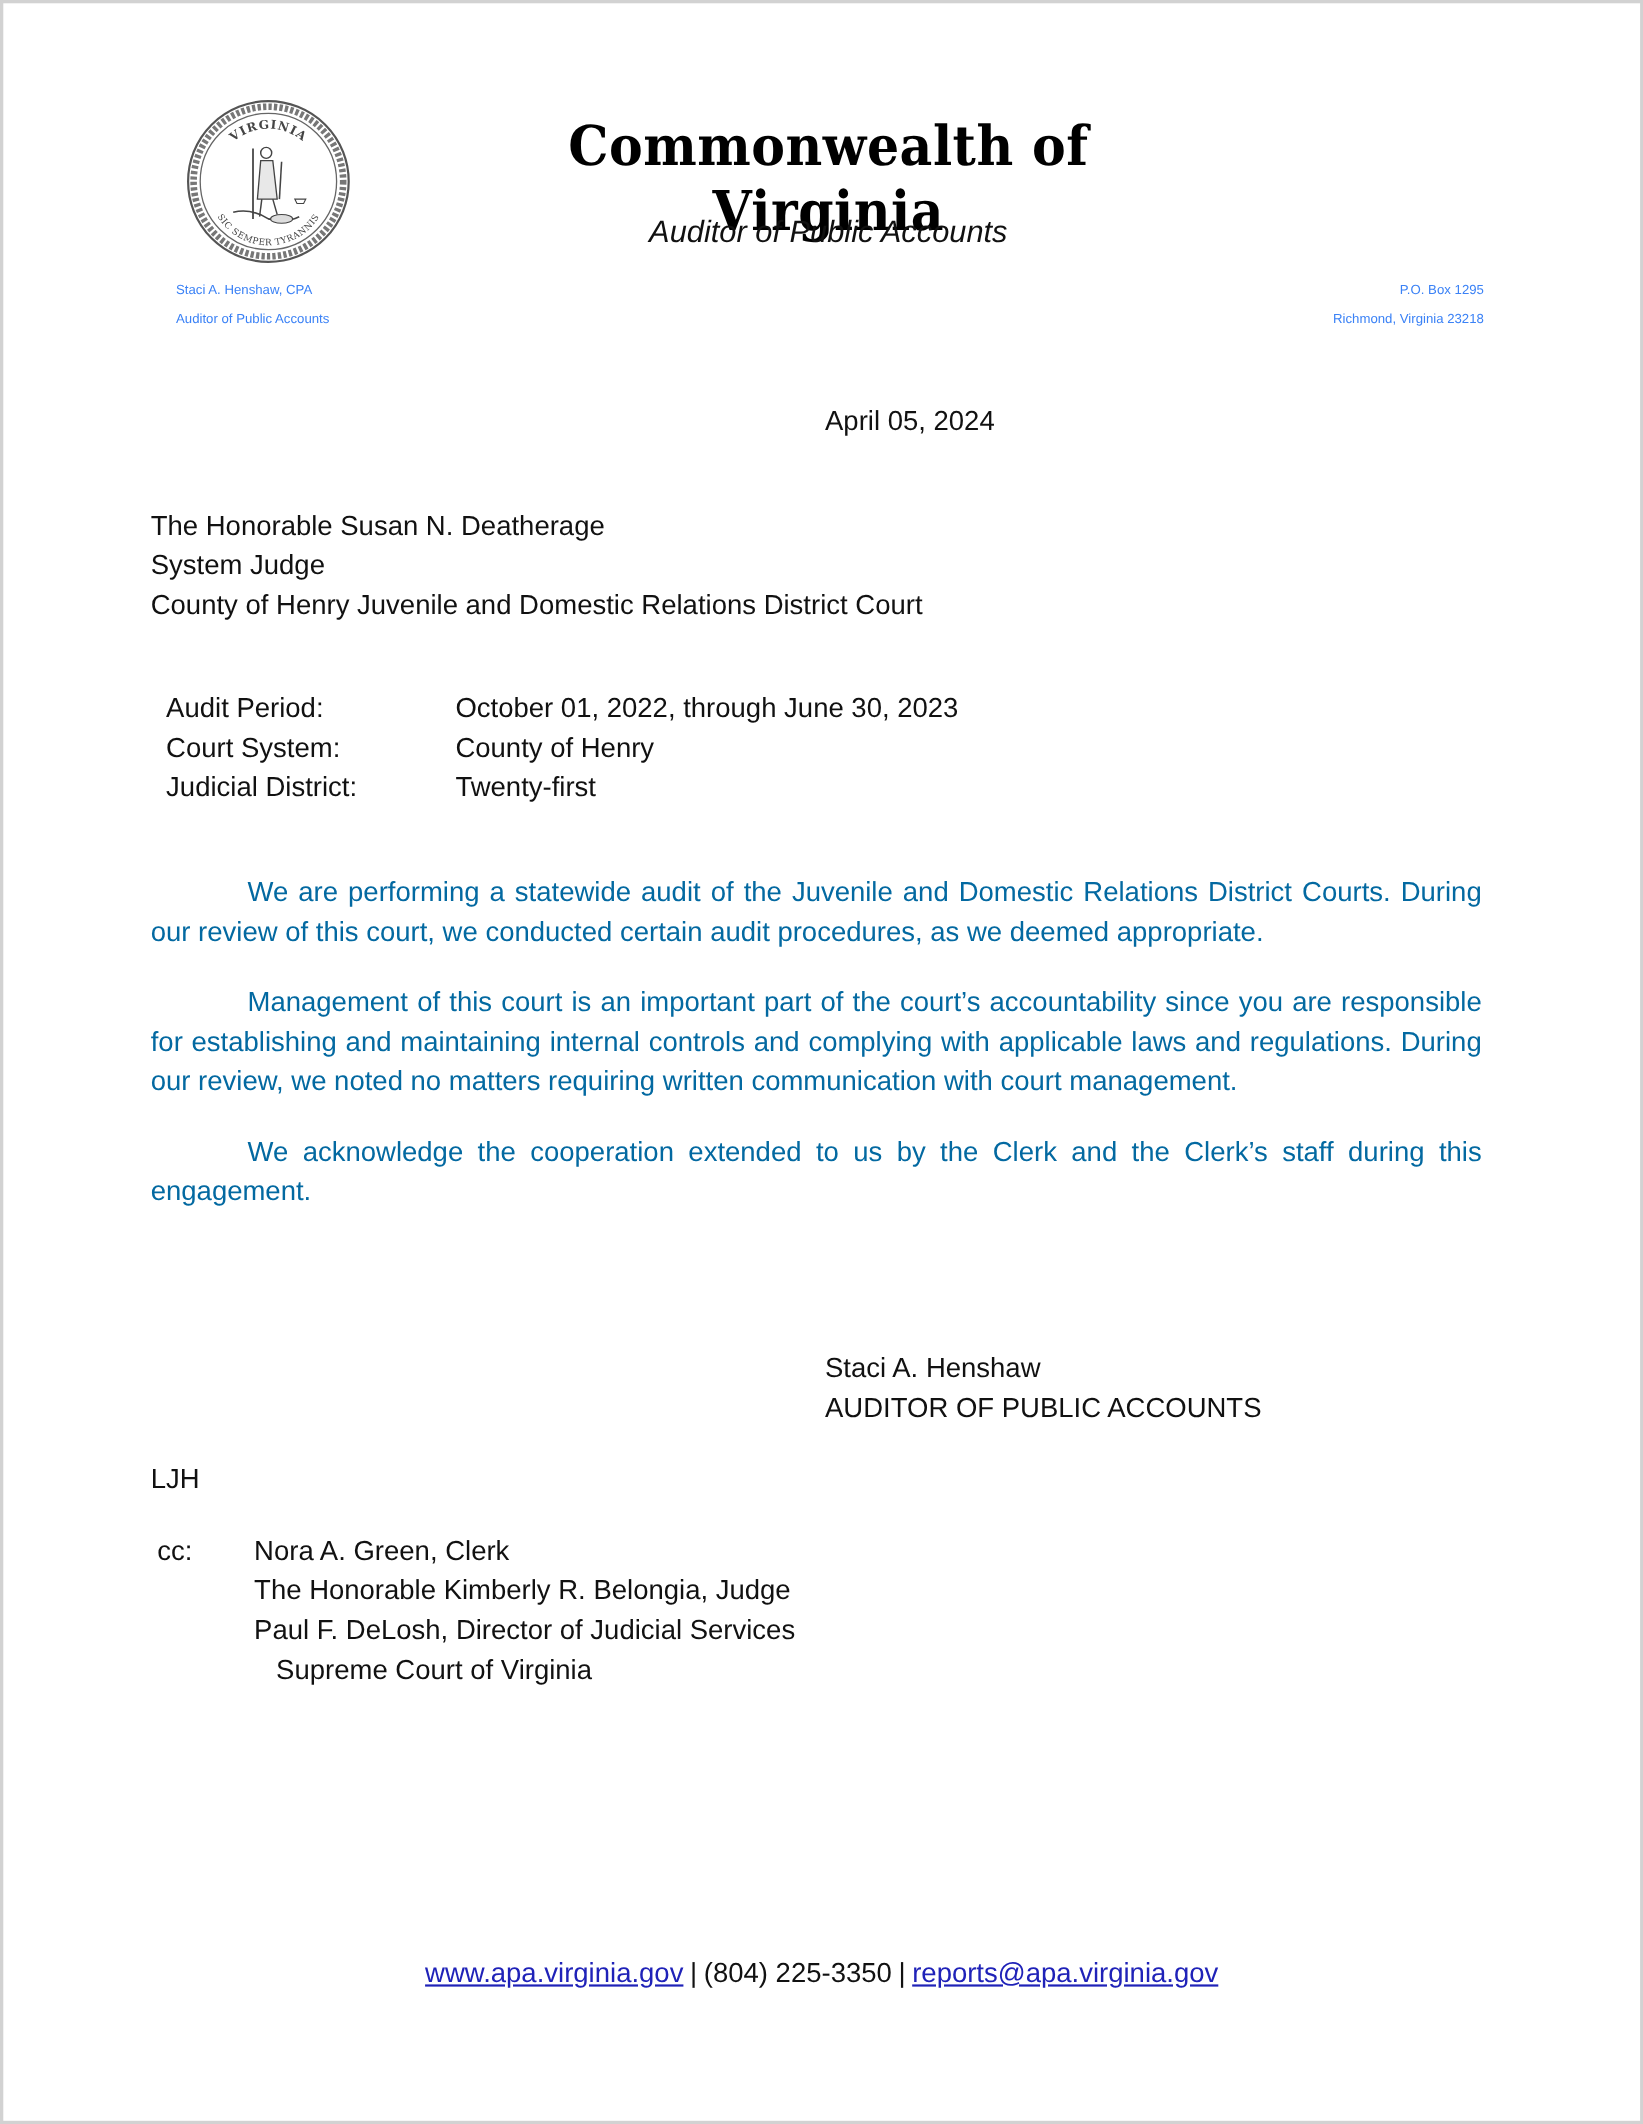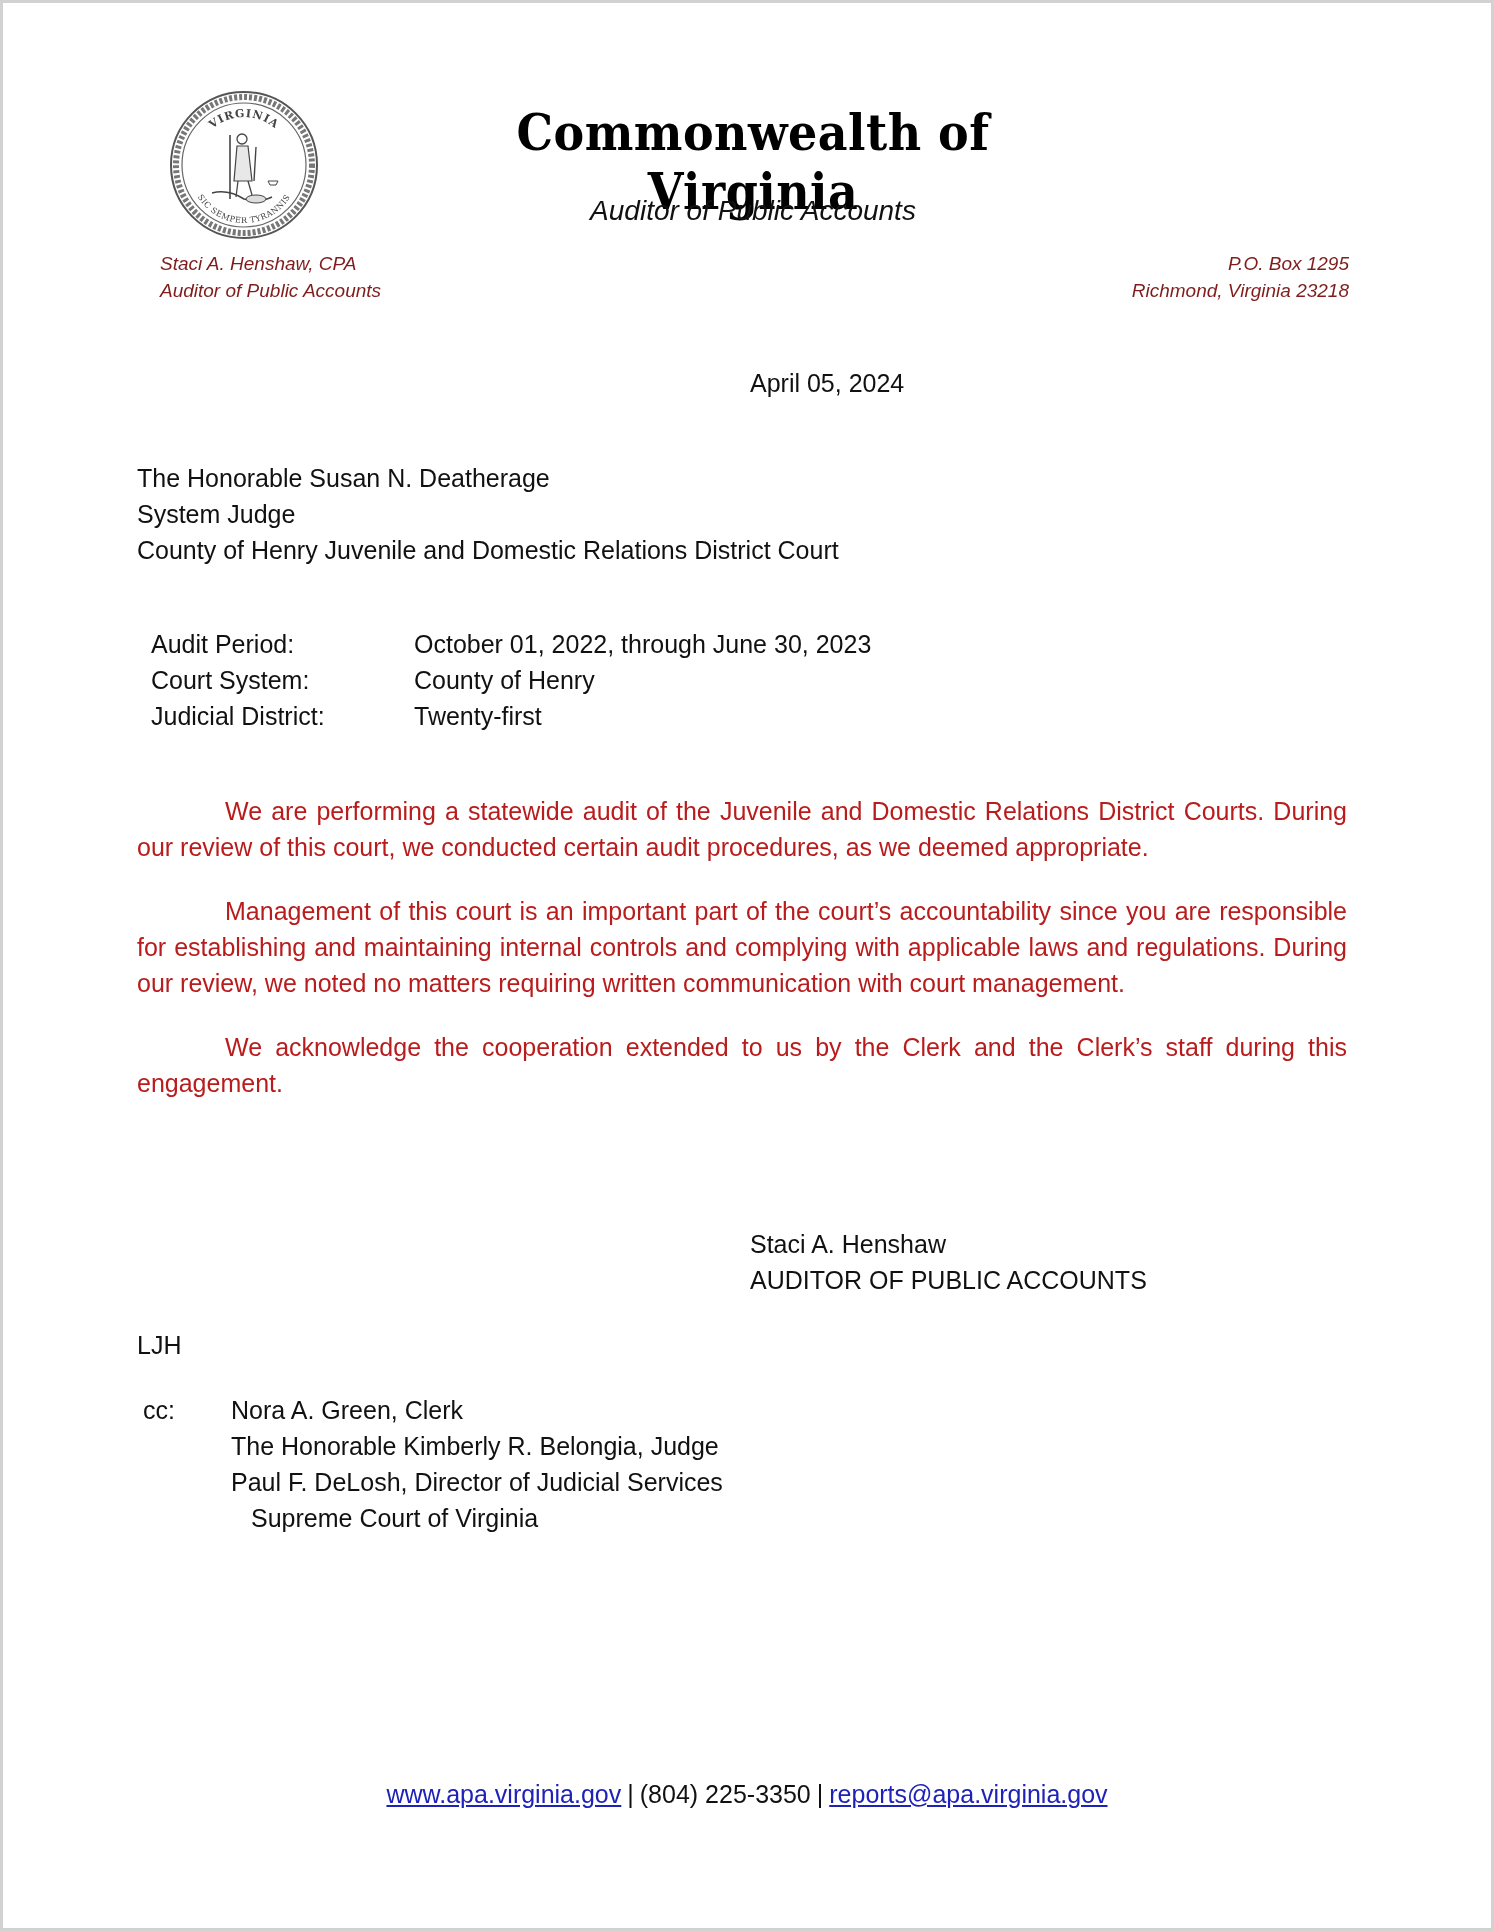--- a/index.html
+++ b/index.html
@@ -14,31 +14,31 @@
   .title {
     position: absolute; left: 420px; top: 100px; width: 660px; text-align: center;
     font-family: "DejaVu Serif", "Liberation Serif", serif; font-weight: bold;
     font-size: 50px; letter-spacing: 0.5px; color: #000; transform: scaleX(0.92);
     transform-origin: center;
   }
   .subtitle {
     position: absolute; left: 480px; top: 192px; width: 540px; text-align: center;
     font-style: italic; font-size: 28px; color: #111;
   }
-  .hdr-line { font-size: 19px; line-height: 27px; color: #7f1d1d; font-style: italic; }
+  .hdr-line { font-size: 12px; line-height: 27px; color: #3b82f6; }
   .hdr-left { left: 157px; top: 247px; }
   .hdr-right { right: 142px; top: 247px; text-align: right; }
   .txt { font-size: 25px; line-height: 36px; color: #111; }
   .date { left: 747px; top: 362px; }
   .addressee { left: 134px; top: 457px; }
   .audit { left: 148px; top: 623px; }
   .audit-row { display: flex; height: 36px; }
   .audit-label { width: 263px; }
   .body-block { position: absolute; left: 134px; top: 790px; width: 1227px; }
-  .para { font-size: 25px; line-height: 36px; text-align: justify; margin: 0 17px 28px 0; color: #b91c1c; }
+  .para { font-size: 25px; line-height: 36px; text-align: justify; margin: 0 17px 28px 0; color: #0369a1; }
   .para .indent { display: inline-block; width: 88px; }
   .sig { left: 747px; top: 1223px; }
   .initials { left: 134px; top: 1324px; }
   .cc { left: 140px; top: 1389px; }
   .cc-row { display: flex; height: 36px; }
   .cc-label { width: 88px; }
   .cc-sub { padding-left: 20px; }
   .footer {
     position: absolute; left: 0; width: 1488px; top: 1777px; text-align: center;
     font-size: 25px; color: #111;

